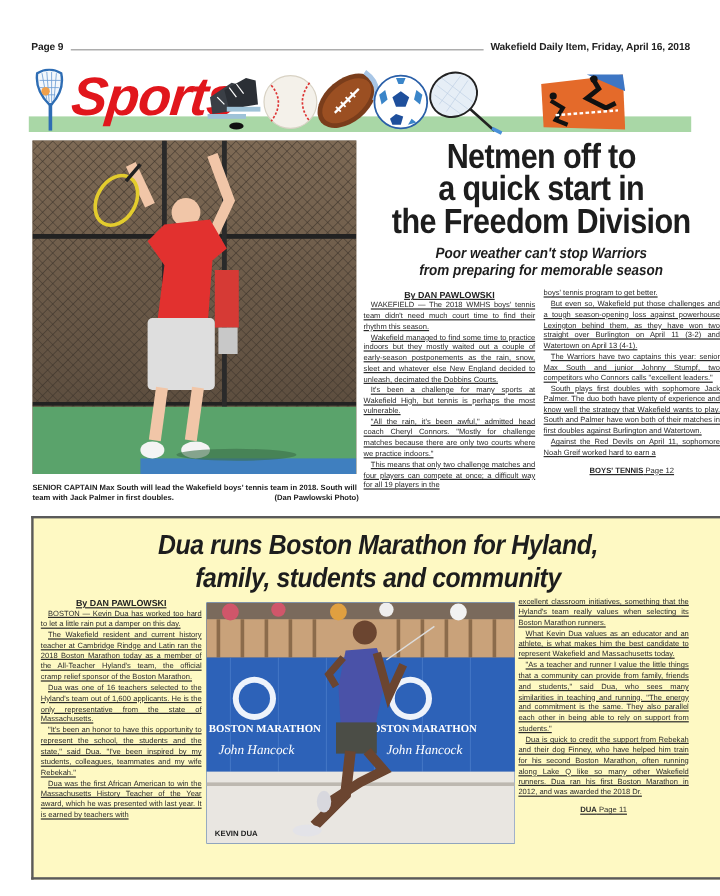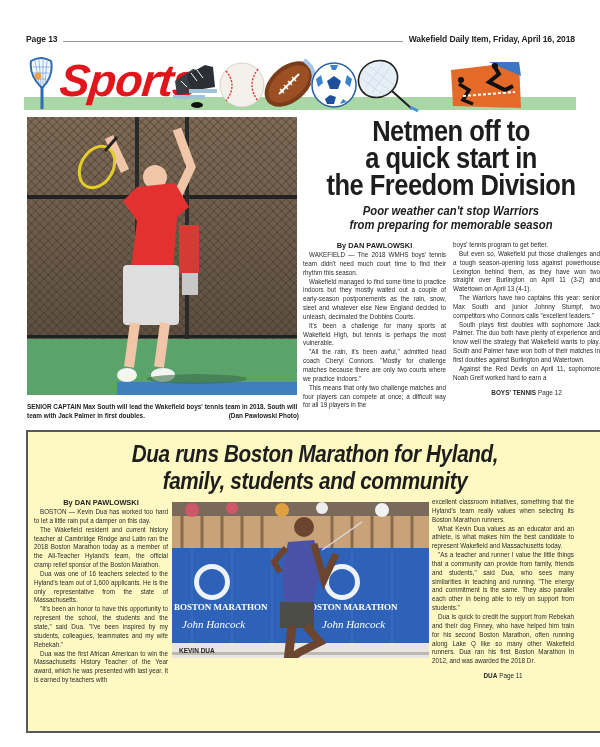--- a/index.html
+++ b/index.html
@@ -24,42 +24,42 @@
 
   
   .photo1 { position: absolute; left: 27px; top: 117px; width: 270px; height: 278px; overflow: hidden; background: #6b5a48; }
   .caption1 { position: absolute; left: 27px; top: 402px; width: 272px; font-size: 6.4px; font-weight: bold; line-height: 9.4px; color: #222; }
   .caption1 .credit { float: right; }
 
   
   .hl1 { position: absolute; left: 302px; top: 118px; width: 298px; text-align: center; font-size: 29px; font-weight: bold; line-height: 27px; letter-spacing: -0.6px; color: #1d1d1d; transform: scaleX(0.88); transform-origin: center top; }
   .deck1 { position: absolute; left: 302px; top: 204px; width: 298px; text-align: center; font-size: 12.5px; font-weight: bold; font-style: italic; line-height: 14px; color: #1d1d1d; transform: scaleX(0.9); transform-origin: center top; }
 
-  .col { position: absolute; font-size: 6.3px; line-height: 8.85px; color: #2a2a2a; text-align: justify; }
+  .col { position: absolute; font-size: 6.3px; line-height: 8.85px; color: #2a2a2a; text-align: justify; text-decoration: underline; }
   .col p { text-indent: 6px; }
   .byline { text-align: center; font-weight: bold; font-size: 7.4px; line-height: 10px; color: #222; text-indent: 0 !important; }
   .jump { text-align: center; font-size: 6.4px; margin-top: 6px; text-indent: 0 !important; }
   .jump b { font-weight: bold; }
   .c1 { left: 303px; top: 241px; width: 143px; }
   .c2 { left: 453px; top: 241px; width: 147px; }
 
   
   .box { position: absolute; left: 26px; top: 430px; width: 574px; height: 303px; background: #fef9c3; border: 2px solid #5a5a5a; border-right: none; }
   .box::after { content: ""; position: absolute; right: 0; top: 0; bottom: 0; width: 0; }
   .hl2 { position: absolute; left: 0; top: 9px; width: 574px; text-align: center; font-size: 23px; font-weight: bold; font-style: italic; line-height: 27px; color: #1d1d1d; letter-spacing: -0.4px; transform: scaleX(0.9); transform-origin: center top; }
   .c3 { left: 6px; top: 66px; width: 134px; }
   .c4 { left: 404px; top: 66px; width: 142px; }
-  .photo2 { position: absolute; left: 144px; top: 70px; width: 257px; height: 156px; overflow: hidden; background: #2d5cb0; }
+  .photo2 { position: absolute; left: 144px; top: 70px; width: 257px; height: 201px; overflow: hidden; background: #2d5cb0; }
   .photo2 .cap { position: absolute; left: 7px; bottom: 4px; font-size: 6.5px; font-weight: bold; color: #222; }
 </style>
 </head>
 <body>
 
 <div class="folio">
-  <span>Page 13</span>
+  <span>Page 9</span>
   <span class="rule"></span>
   <span>Wakefield Daily Item, Friday, April 16, 2018</span>
 </div>
 
 <div class="banner">
   <div class="greenbar"></div>
   <svg class="lacrosse" viewBox="0 0 28 52">
     <path d="M4 4 Q14 -2 24 4 Q27 18 16 30 L14 30 Q2 18 4 4Z" fill="#f4f8fc" stroke="#2e6db4" stroke-width="2"></path>
     <g stroke="#6f9fd4" stroke-width="0.7">
         <line x1="8" y1="4" x2="12" y2="26"></line>

